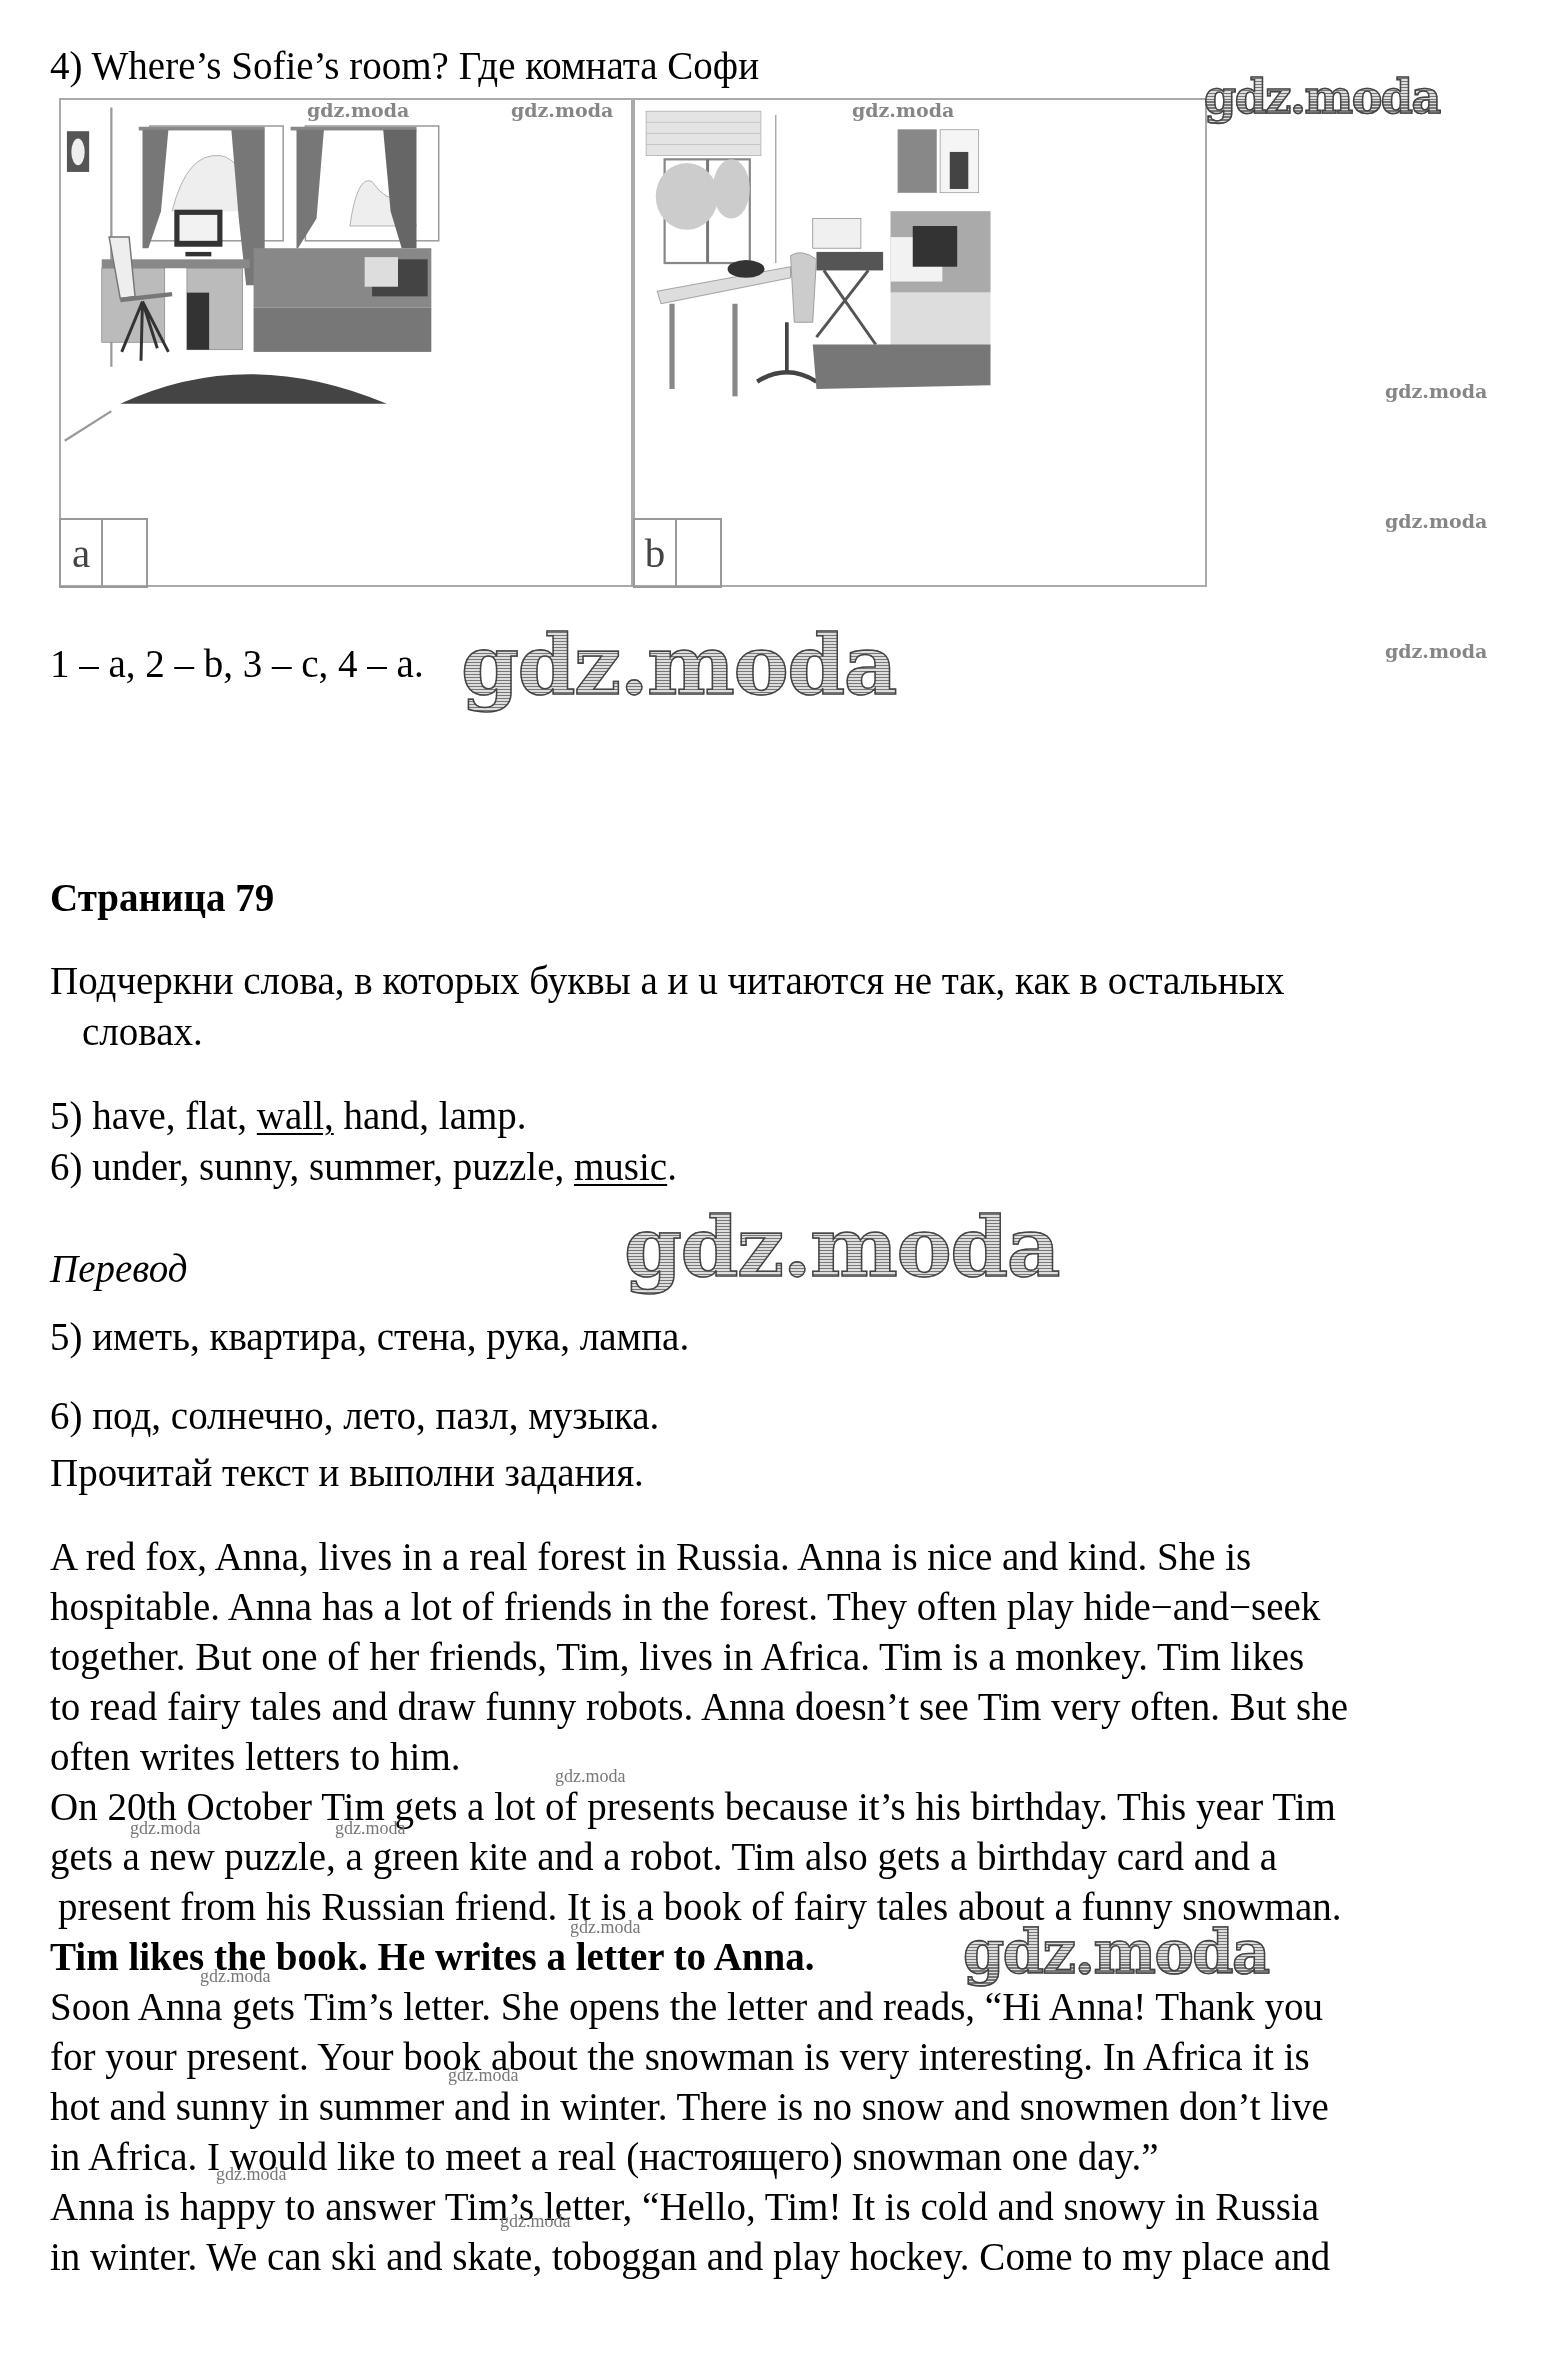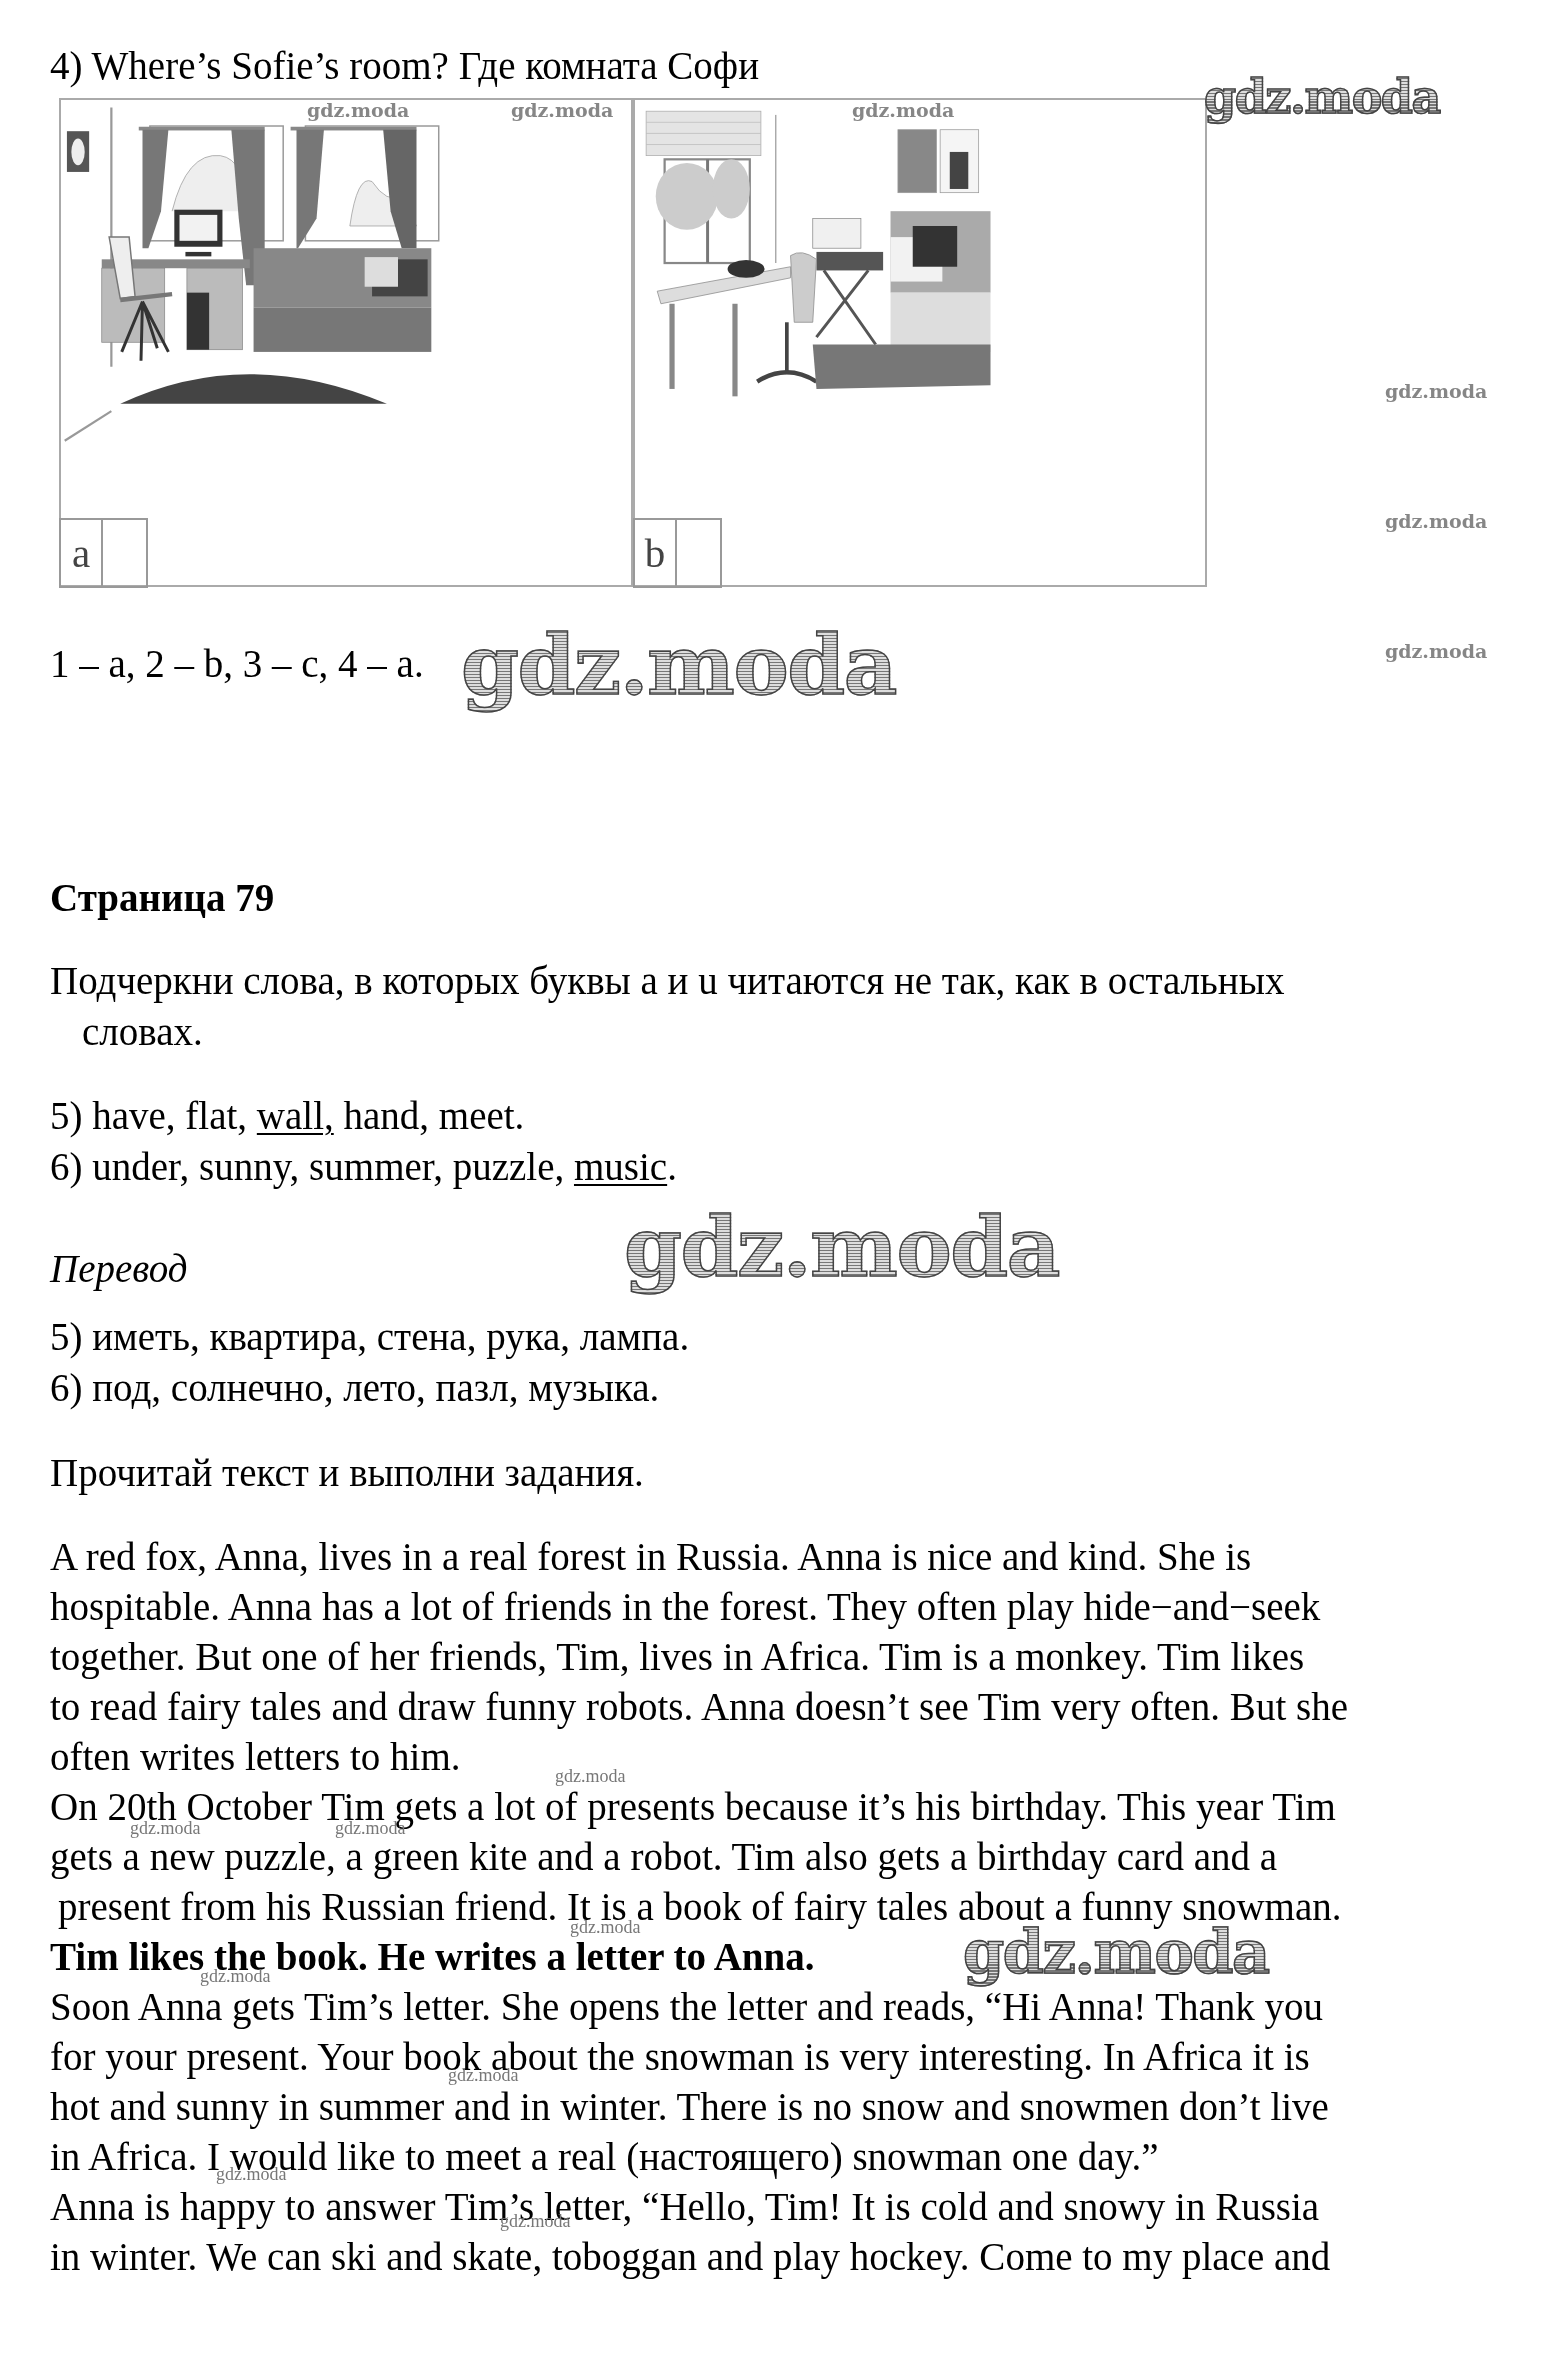--- a/index.html
+++ b/index.html
@@ -132,31 +132,31 @@
 
 <div class="line" style="top:644px;">1 – a, 2 – b, 3 – c, 4 – a.</div>
 <div class="wm-big" style="left:461px; top:616px; font-size:83px;">gdz.moda</div>
 
 <div class="line bold" style="top:878px;">Страница 79</div>
 
 <div class="line" style="top:961px;">Подчеркни слова, в которых буквы a и u читаются не так, как в остальных</div>
 <div class="line" style="top:1012px;margin-left:32px;">словах.</div>
 
 <div class="line" style="top:1096px;">
-  <span>5) have, flat, </span><span class="u">wall,</span><span> hand, meet.</span>
+  <span>5) have, flat, </span><span class="u">wall,</span><span> hand, lamp.</span>
 </div>
 <div class="line" style="top:1147px;">
   <span>6) under, sunny, summer, puzzle, </span><span class="u">music</span><span>.</span>
 </div>
 
 <div class="line ital" style="top:1233px;">Перевод</div>
 <div class="wm-big" style="left:624px; top:1198px; font-size:83px;">gdz.moda</div>
 
 <div class="line" style="top:1317px;">5) иметь, квартира, стена, рука, лампа.</div>
-<div class="line" style="top:1368px;">6) под, солнечно, лето, пазл, музыка.</div>
+<div class="line" style="top:1396px;">6) под, солнечно, лето, пазл, музыка.</div>
 
 <div class="line" style="top:1453px;">Прочитай текст и выполни задания.</div>
 
 <div>
   <div class="line" style="top:1537px;">A red fox, Anna, lives in a real forest in Russia. Anna is nice and kind. She is</div>
   <div class="line" style="top:1587px;">hospitable. Anna has a lot of friends in the forest. They often play hide−and−seek</div>
   <div class="line" style="top:1637px;">together. But one of her friends, Tim, lives in Africa. Tim is a monkey. Tim likes</div>
   <div class="line" style="top:1687px;">to read fairy tales and draw funny robots. Anna doesn’t see Tim very often. But she</div>
   <div class="line" style="top:1737px;">often writes letters to him.</div>
   <div class="line" style="top:1787px;">On 20th October Tim gets a lot of presents because it’s his birthday. This year Tim</div>

